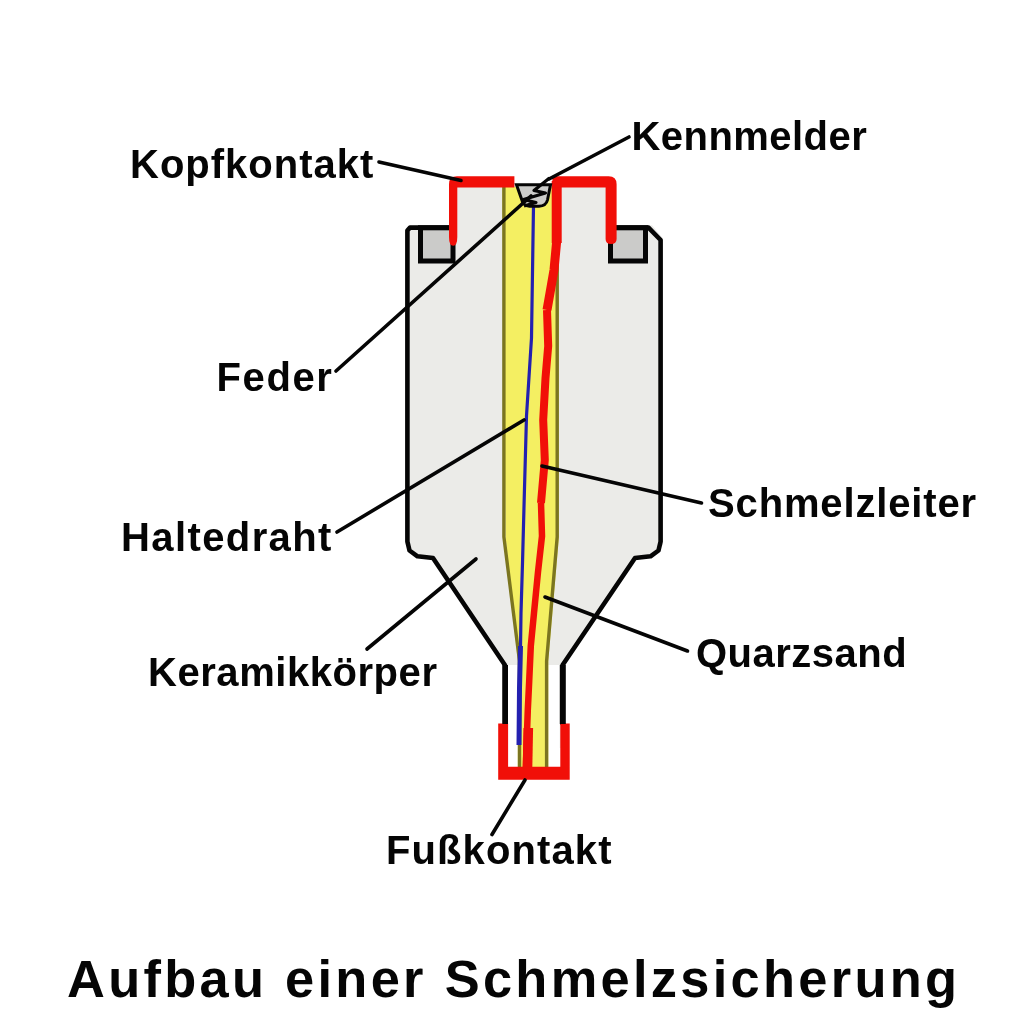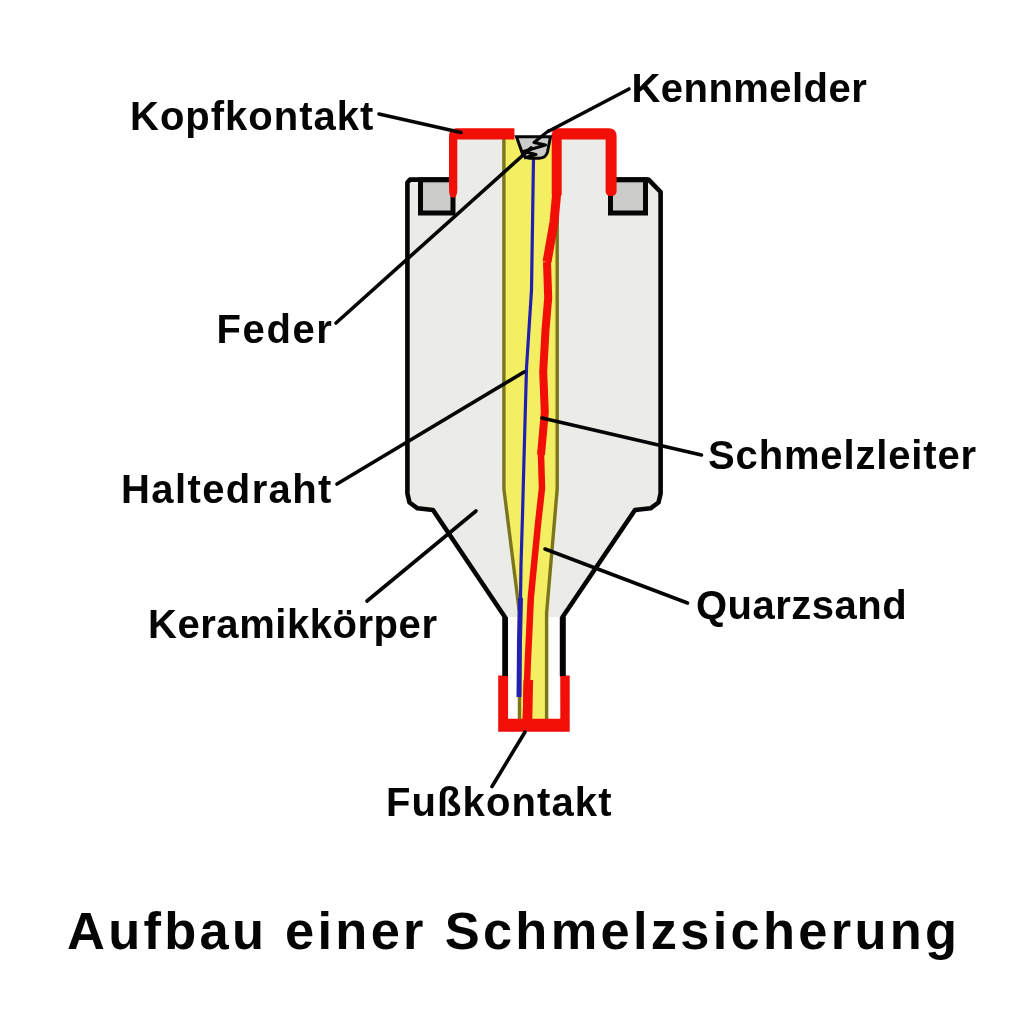--- a/index.html
+++ b/index.html
@@ -1,16 +1,16 @@
 <!DOCTYPE html>
 <html><head>
 <meta charset="utf-8">
 <style>
   html,body{margin:0;padding:0;background:#ffffff;}
-  #stage{position:relative;width:1024px;height:976px;background:#ffffff;overflow:hidden;}
+  #stage{position:relative;width:1024px;height:976px;background:#ffffff;overflow:hidden;margin-top:48px;}
   svg{display:block;}
   text{font-family:"Liberation Sans",sans-serif;font-weight:bold;fill:#050505;}
 </style>
 </head>
 <body>
 <div id="stage">
 <svg width="1024" height="1024" viewBox="0 0 1024 1024" xmlns="http://www.w3.org/2000/svg">
   <rect x="0" y="0" width="1024" height="1024" fill="#ffffff"></rect>
 
   <path d="M 453 136 H 611 V 177.3 H 652 L 663 190.5 V 497 L 651.5 507.5 L 635.5 509.5 L 565.5 616 V 700 H 502.3 V 616 L 432.5 509.5 L 416.5 507.5 L 405.2 496 V 182.5 L 409.5 177.3 H 453 Z" fill="#ebebe8" stroke="none"></path>

